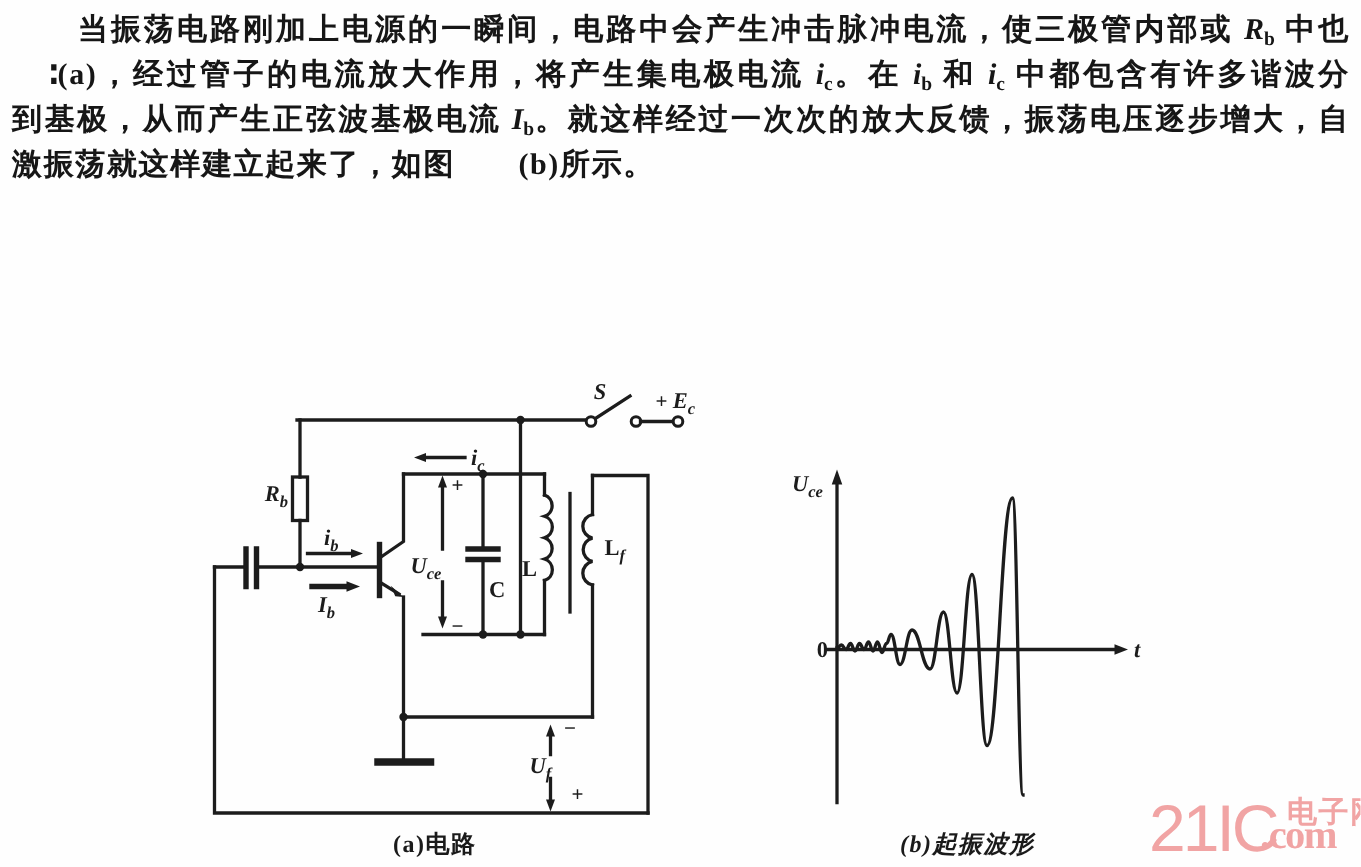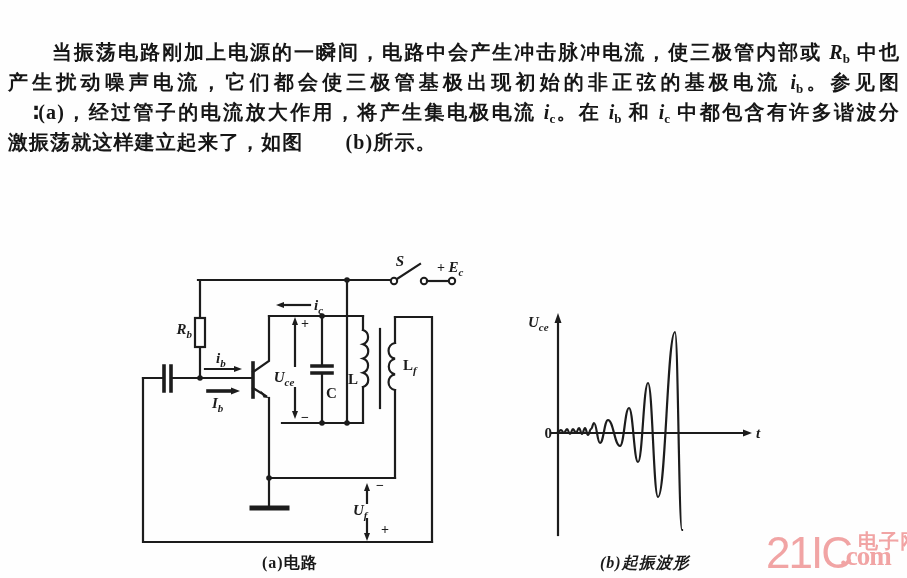--- a/index.html
+++ b/index.html
@@ -11,21 +11,21 @@
   }
   .page{position:absolute;inset:0;background:#fefefe;}
   
   .paragraph{
     position:absolute;left:8px;top:5px;width:892px;
     font-size:20px;line-height:30px;letter-spacing:1.1px;
     color:#161616;font-weight:600;
   }
   .tline{height:30px;white-space:nowrap;text-align:justify;text-align-last:justify;}
   .tline.last{text-align-last:left;}
-  .tline.indent{text-indent:44px;margin-top:32px;}
+  .tline.indent{text-indent:44px;}
   .var{font-style:italic;font-weight:600;font-family:"Liberation Serif","DejaVu Serif",serif;letter-spacing:0;}
   .subsc{font-size:13px;vertical-align:-4px;letter-spacing:0;font-weight:600;}
   
   svg{position:absolute;overflow:visible;}
   .stroke{stroke:#1c1c1c;fill:none;stroke-width:2.2;stroke-linecap:square;}
   .thick{stroke-width:3.6;}
   .fat{stroke-width:5;}
   .fill{fill:#1c1c1c;stroke:none;}
   .opencirc{fill:#ffffff;stroke:#1c1c1c;stroke-width:2;}
   .slab{font-size:15px;fill:#1c1c1c;font-family:"Liberation Serif","DejaVu Serif",serif;font-weight:600;}
@@ -43,22 +43,22 @@
   .wm-tld{left:840px;top:541px;font-size:27px;font-weight:800;
           font-family:"Liberation Serif","DejaVu Serif",serif;letter-spacing:-1px;}
 </style>
 </head>
 <body>
 
 <div class="page">
 
   <div class="paragraph">
       <div class="tline indent"><span>当振荡电路刚加上电源的一瞬间，电路中会产生冲击脉冲电流，使三极管内部或 </span><span class="var">R</span><span class="subsc">b</span><span> 中也</span></div>
-      <div class="tline"><span>产生扰动噪声电流，它们都会使三极管基极出现初始的非正弦的基极电流 </span><span class="var">i</span><span class="subsc">b</span><span>。参见图</span></div>
       <div class="tline"><span>　∶(a)，经过管子的电流放大作用，将产生集电极电流 </span><span class="var">i</span><span class="subsc">c</span><span>。在 </span><span class="var">i</span><span class="subsc">b</span><span> 和 </span><span class="var">i</span><span class="subsc">c</span><span> 中都包含有许多谐波分</span></div>
+      <div class="tline"><span>到基极，从而产生正弦波基极电流 </span><span class="var">I</span><span class="subsc">b</span><span>。就这样经过一次次的放大反馈，振荡电压逐步增大，自</span></div>
       <div class="tline last"><span>激振荡就这样建立起来了，如图　　(b)所示。</span></div>
     </div>
 
   <svg style="left:130px;top:248px;" width="350" height="330" viewBox="130 248 350 330">
 
     <path class="stroke" d="M198,280 H391"></path>
     <circle class="fill" cx="347" cy="280" r="2.8"></circle>
     <circle class="opencirc" cx="394" cy="281" r="3.2"></circle>
     <path class="stroke" d="M397,279 L420,264"></path>
     <circle class="opencirc" cx="424" cy="281" r="3.2"></circle>

